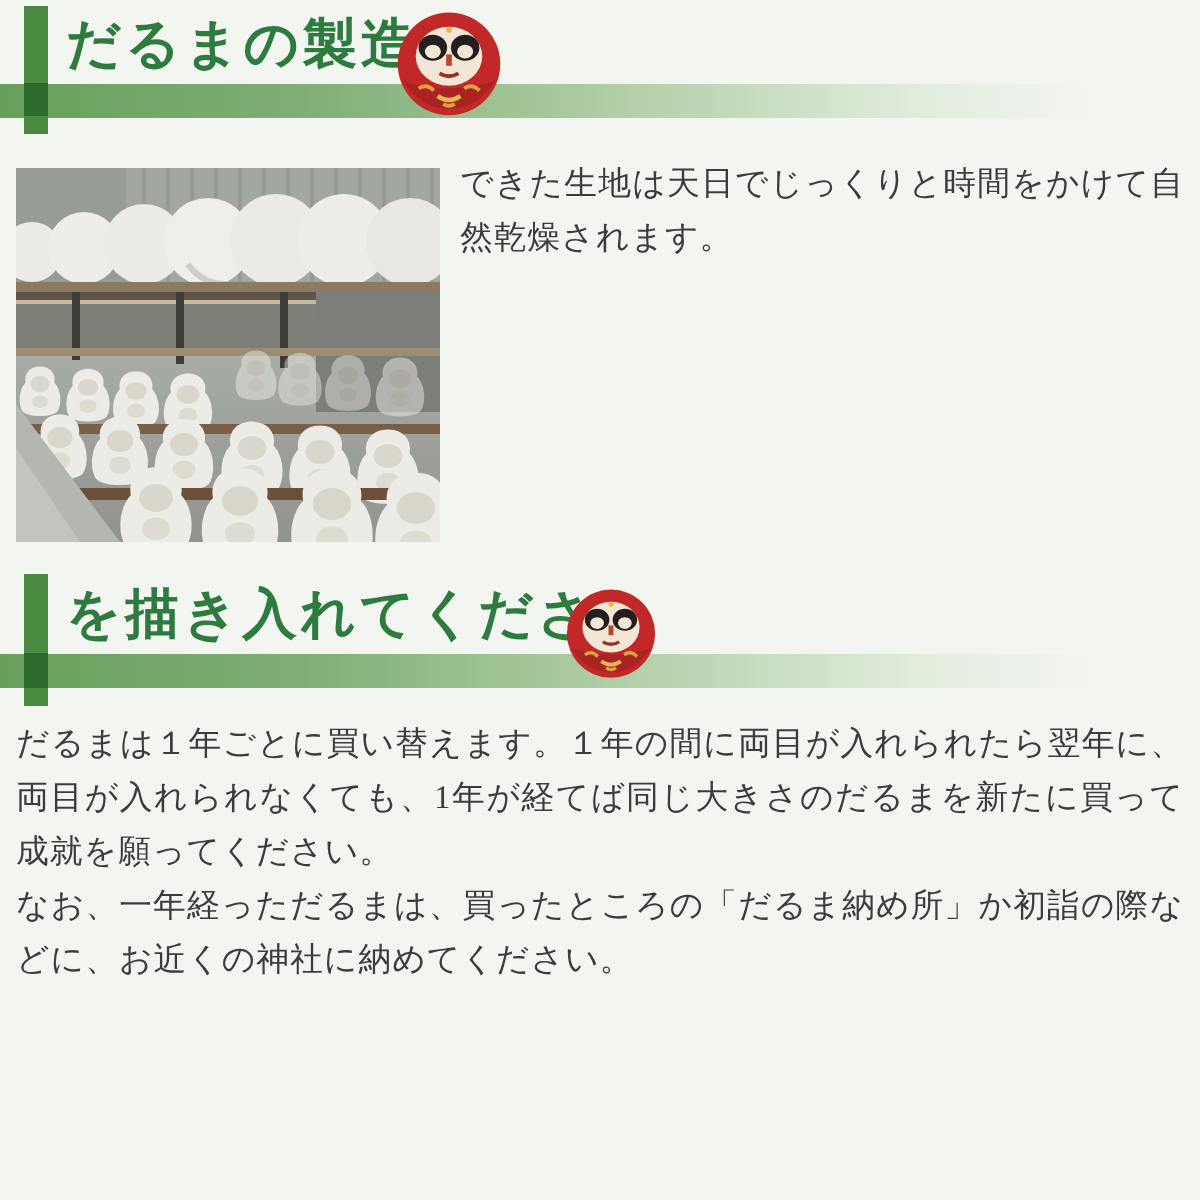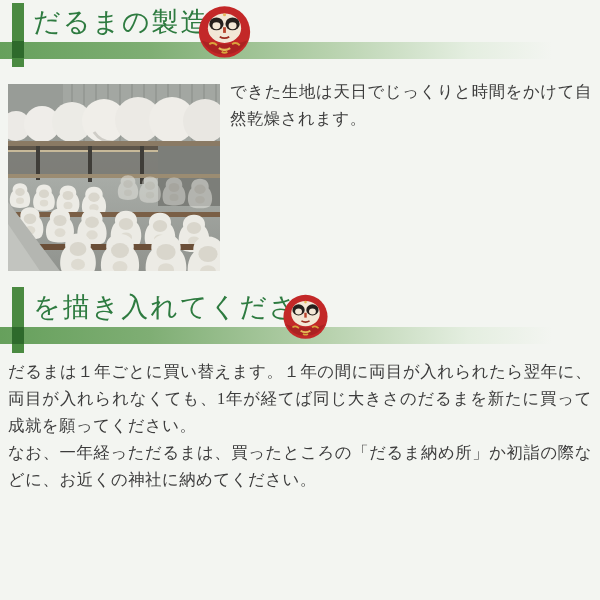--- a/index.html
+++ b/index.html
@@ -21,21 +21,21 @@
   }
   .hdr-bar{
     position:absolute;left:12px;width:12px;
     background:linear-gradient(to bottom,
       #4a8a41 0%,#4a8a41 60%,
       #2e6a2b 60%,#2e6a2b 86%,
       #4a8a41 86%,#4a8a41 100%);
   }
   .hdr-title{
     position:absolute;left:33px;margin:0;
-    font-size:27px;line-height:1.2;font-weight:normal;
+    font-size:27px;line-height:1.2;font-weight:bold;
     letter-spacing:2px;color:#2e7b40;
     font-family:"Liberation Serif","DejaVu Serif",serif;
     white-space:nowrap;
   }
   .daruma{position:absolute;}
   
   .txt{
     position:absolute;color:#3c3c3c;
     font-size:16.4px;line-height:27px;
     letter-spacing:0.5px;

